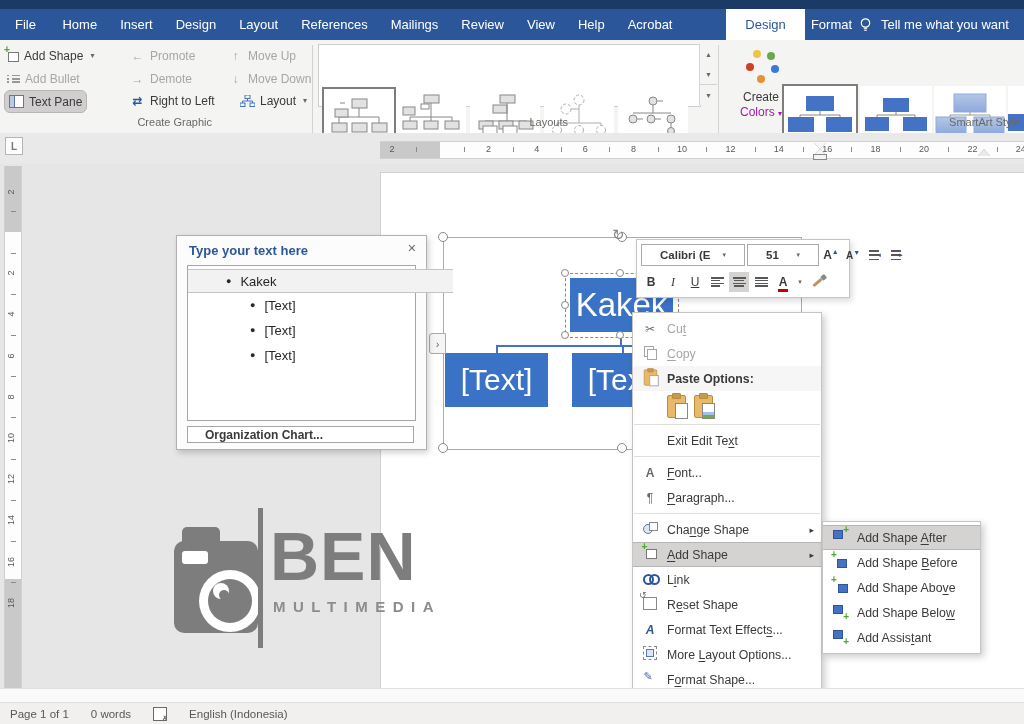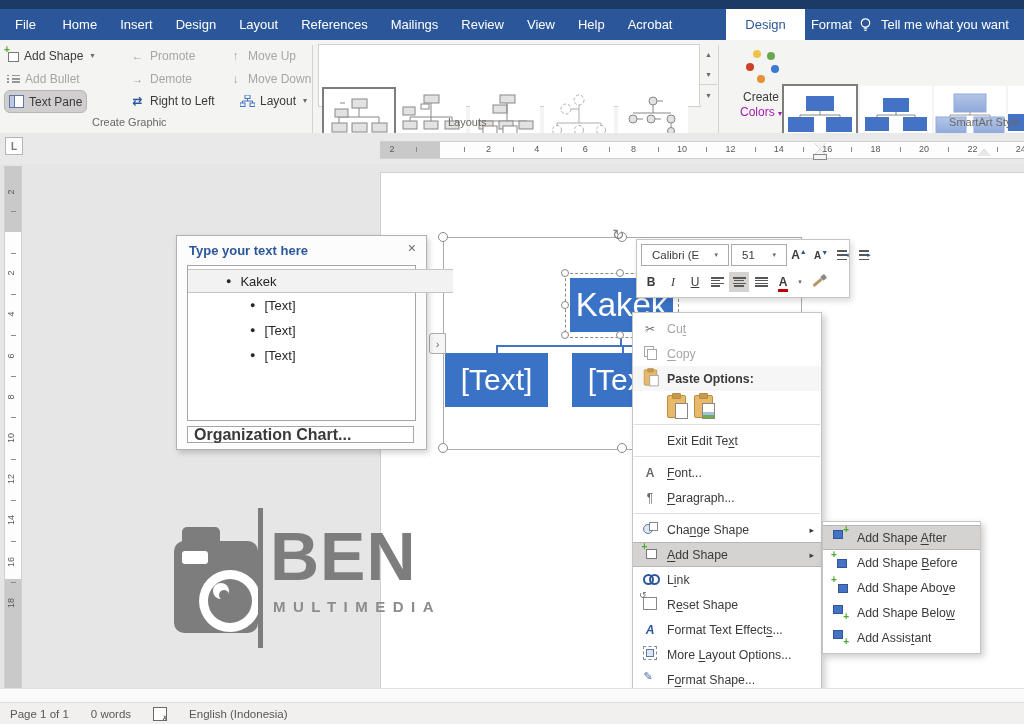--- a/index.html
+++ b/index.html
@@ -9,21 +9,21 @@
   
   #topstrip{left:0;top:0;width:1024px;height:9px;background:#1b3a66;}
   #tabbar{left:0;top:9px;width:1024px;height:31px;background:#2b579a;display:flex;align-items:stretch;text-align:right;}
   #ctxbg{left:720px;top:9px;width:148px;height:31px;background:#3d68ae;}
   .tab{color:#fff;font-size:13px;display:flex;align-items:center;padding:0 11.5px;cursor:default;position:relative;z-index:2;}
   .tab.file{padding:0 15px;}
   .tab.ctx-active{background:#fff;color:#2b579a;}
   #tellme{position:absolute;left:858px;top:9px;height:31px;display:flex;align-items:center;color:#fff;font-size:13px;gap:8px;z-index:2;white-space:nowrap;}
   
   #ribbon{left:0;top:40px;width:1024px;height:93px;background:#f4f4f2;border-bottom:1px solid #d5d3d1;}
-  .grplabel{position:absolute;top:76px;font-size:11px;color:#6a6865;width:120px;text-align:left;}
+  .grplabel{position:absolute;top:76px;font-size:11px;color:#6a6865;width:120px;text-align:right;}
   .rbtn{position:absolute;height:21px;display:flex;align-items:center;gap:5px;font-size:12px;color:#3b3a39;white-space:nowrap;}
   .rbtn.dis{color:#a8a6a4;}
   .rbtn .arr{font-size:8px;color:#6a6865;margin-left:2px;}
   .rbtn.selbg{background:#d0cece;border:1px solid #b8b6b4;padding:0 4px;border-radius:6px;}
   .vsep{position:absolute;top:5px;width:1px;height:115px;background:#d5d3d1;}
   .aicon{font-size:12px;width:15px;text-align:center;}
   .blueic{color:#2b579a;font-weight:bold;}
   
   .ic-addshape{position:relative;width:13px;height:12px;display:inline-block;}
   .ic-addshape::before{content:"";position:absolute;left:2px;top:2px;width:9px;height:8px;border:1px solid #7a7876;background:#fff;}
@@ -70,30 +70,30 @@
   #pane-toggle{position:absolute;width:15px;height:19px;background:#f5f5f5;border:1px solid #aaa;border-radius:3px 0 0 3px;color:#6a6865;font-size:11px;display:flex;align-items:center;justify-content:center;}
   
   #textpane{position:absolute;left:176px;top:71px;width:249px;height:213px;background:#fcfcfc;border:1px solid #b3b1af;box-shadow:2px 3px 6px rgba(0,0,0,.18);}
   #tp-title{position:absolute;left:12px;top:7px;color:#2b579a;font-weight:bold;font-size:13px;}
   #tp-close{position:absolute;right:10px;top:4px;color:#6a6865;font-size:14px;}
   #tp-list{position:absolute;left:10px;top:29px;width:227px;height:154px;background:#fff;border:1px solid #a8a6a4;}
   .tp-row{position:absolute;left:0;width:100%;height:22px;display:flex;align-items:center;font-size:13px;color:#262626;}
   .tp-row .b{font-size:9px;margin-right:9px;}
   .tp-row.selrow{background:#f2f2f2;border-top:1px solid #c6c4c2;border-bottom:1px solid #c6c4c2;}
   #tp-footer{position:absolute;left:10px;bottom:6px;width:227px;height:17px;border:1px solid #a8a6a4;background:#fff;
-             font-size:16px;font-weight:bold;color:#3b3a39;display:flex;align-items:center;padding-left:6px;box-sizing:border-box;}
+             font-size:12px;font-weight:bold;color:#3b3a39;display:flex;align-items:center;padding-left:17px;box-sizing:border-box;}
   
   #watermark{position:absolute;left:170px;top:350px;width:300px;height:160px;pointer-events:none;}
   #wm-ben{position:absolute;left:100px;top:8px;font-size:68px;font-weight:800;color:#7d7d7d;letter-spacing:1px;line-height:1;}
   #wm-sub{position:absolute;left:103px;top:84px;font-size:15px;font-weight:700;color:#8c8c8c;letter-spacing:7.5px;}
   #wm-bar{position:absolute;left:88px;top:-6px;width:5px;height:140px;background:#7d7d7d;}
   
   #minibar{position:absolute;left:636px;top:75px;width:212px;height:57px;background:#fff;border:1px solid #c7c5c3;box-shadow:2px 3px 6px rgba(0,0,0,.15);}
   .mt-row{position:absolute;left:4px;height:24px;display:flex;align-items:center;gap:2px;}
-  .combo{border:1px solid #abaaa8;background:#fff;height:20px;display:flex;align-items:center;font-size:11.5px;color:#3b3a39;padding:0 10px;gap:3px;}
+  .combo{border:1px solid #abaaa8;background:#fff;height:20px;display:flex;align-items:center;font-size:11.5px;color:#3b3a39;padding:0 18px;gap:3px;font-weight:bold;}
   .combo .arr{font-size:7px;color:#6a6865;}
   .mtbtn{width:20px;height:20px;display:flex;align-items:center;justify-content:center;font-size:12px;color:#3b3a39;}
   .mtbtn.selbg{background:#d5d3d1;}
   .alico{width:13px;height:10px;display:flex;flex-direction:column;justify-content:space-between;}
   .alico i{display:block;height:1.5px;background:#5a5856;}
   .al-c i:nth-child(even){width:70%;margin:0 auto;}
   .al-l i:nth-child(even){width:70%;}
   .al-j i{width:100%;}
   .fontcolA{position:relative;font-weight:bold;font-size:12px;color:#3b3a39;line-height:1;}
   .fontcolA::after{content:"";position:absolute;left:-1px;right:-1px;bottom:-4px;height:3px;background:#c00000;}

